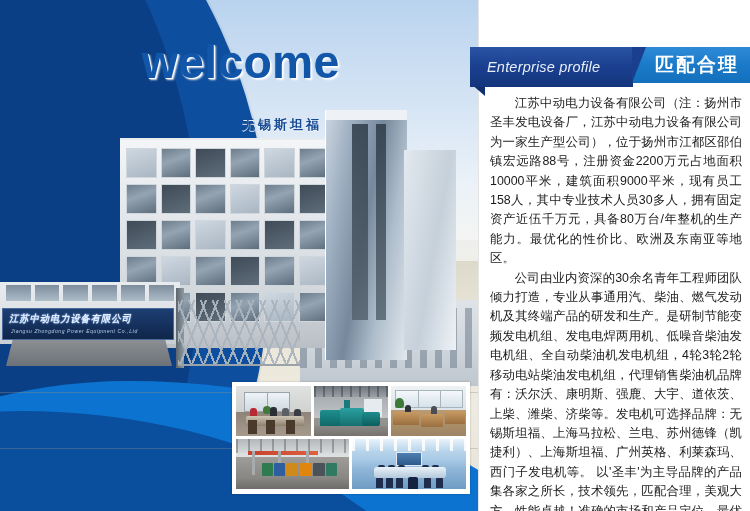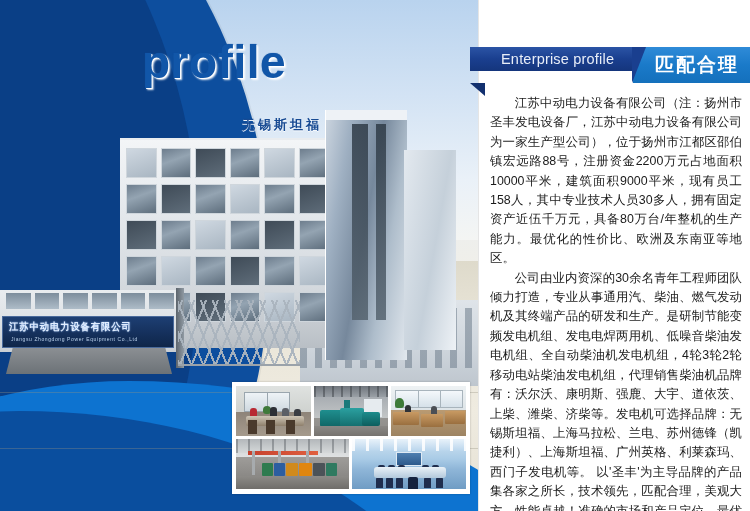--- a/index.html
+++ b/index.html
@@ -133,22 +133,23 @@
     text-shadow: 0 1px 0 rgba(255,255,255,.9);
     z-index: 5;
   }
 
   
   .lowblock {
     position: absolute; left: 0; top: 282px;
     width: 300px; height: 100px; z-index: 4;
   }
   .lowfacade {
-    position: absolute; left: 0; top: 8px; width: 180px; height: 62px;
+    position: absolute; left: 0; top: 0; width: 180px; height: 62px;
     background: linear-gradient(180deg,#e9ecef 0%, #dfe3e7 45%, #c8ced4 100%);
+    font-style: italic;
   }
   .lowwins { position: absolute; left: 6px; top: 3px; right: 6px; display: flex; gap: 4px; height: 16px; }
   .lowwins span { flex: 1; background: linear-gradient(180deg,#7d8d9c,#aebcc8); }
   
   .nameboard {
     position: absolute; left: 2px; top: 26px; width: 172px; height: 32px;
     background: linear-gradient(180deg,#1d3f73 0%, #15305c 55%, #0f2649 100%);
     border: 1px solid #4a6a9b;
     overflow: hidden;
   }
@@ -305,27 +306,28 @@
     background: #ffffff;
   }
   .tab {
     position: absolute; left: -8px; top: 47px;
     width: 280px; height: 36px;
     z-index: 12;
     display: flex;
   }
   .tab-en {
     position: relative;
-    width: 163px; height: 24px;
+    width: 163px; height: 40px;
     background: linear-gradient(180deg,#2b54a5 0%, #1a3f8f 50%, #14357c 100%);
     color: #e8eef8;
     font-size: 14.5px;
     display: flex; align-items: center;
-    padding-left: 31px;
+    padding-left: 17px;
     letter-spacing: .2px;
+    font-style: italic;
   }
   .tab-en:after {
     content: ""; position: absolute; right: -13px; top: 0;
     width: 0; height: 0;
     border-style: solid;
     border-width: 0 0 36px 14px;
     border-color: transparent transparent transparent #1a3f8f;
   }
   .tab-cn {
     flex: 1; height: 36px;
@@ -450,21 +452,21 @@
       <div class="gate"></div>
     </div>
 
     <div class="swoosh-light"></div>
     <div class="swoosh-dark"></div>
     <div class="swoosh-mid"></div>
 
     <div class="wave-outer"></div>
     <div class="wave-inner"></div>
 
-    <div class="welcome">profile</div>
+    <div class="welcome">welcome</div>
 
     <div class="photo-grid">
       <div class="pg-row r1">
 
         <div class="pg-cell">
           <div class="scene s-office">
             <div class="wnd"></div>
             <div class="plant"></div>
             <div class="p p1"></div>
               <div class="p p2"></div>

